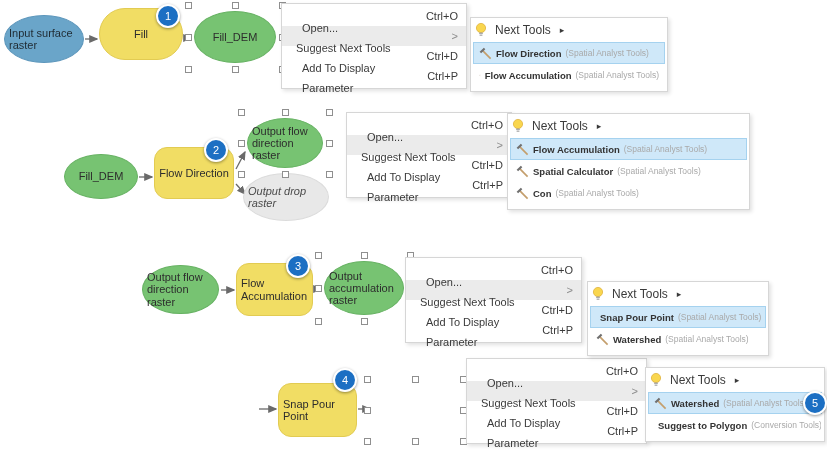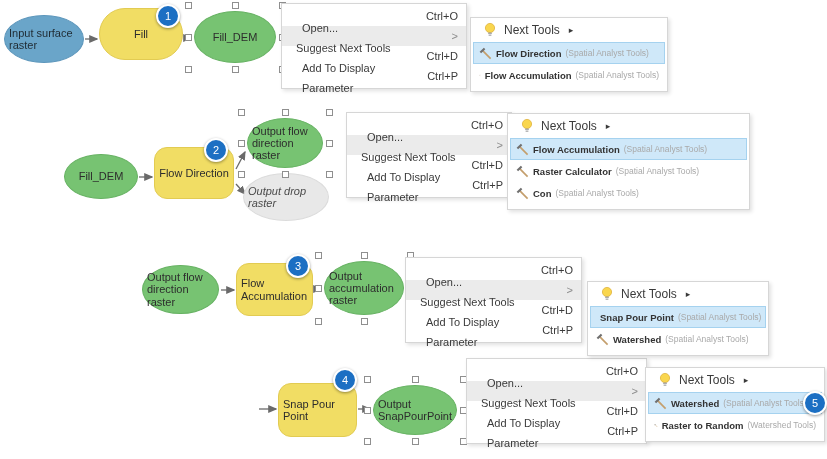--- a/index.html
+++ b/index.html
@@ -22,21 +22,21 @@
   .menu{position:absolute;background:#fff;border:1px solid #D6D6D6;
         box-shadow:2px 2px 4px rgba(0,0,0,.12);padding:2px 0;z-index:3;
         font-size:11px;color:#3a3a3a;}
   .menu-row{display:flex;align-items:center;height:20px;padding:0 8px 0 20px;}
   .menu-row.hl{background:#EBEBEB;padding-left:14px;}
   .menu-label{flex:1;white-space:nowrap;margin-top:24px;}
   .menu-shortcut{width:44px;text-align:right;white-space:nowrap;}
   .menu-chev{width:10px;text-align:right;color:#8c8c8c;}
   .submenu{position:absolute;background:#fff;border:1px solid #D6D6D6;
            box-shadow:2px 2px 4px rgba(0,0,0,.12);padding:0 0 5px 0;z-index:4;}
-  .sm-header{display:flex;align-items:center;height:24px;padding:0 12px;gap:7px;}
+  .sm-header{display:flex;align-items:center;height:24px;padding:0 3px;gap:7px;}
   .sm-title{font-size:12px;color:#3a3a3a;}
   .sm-arrow{font-size:9px;color:#3a3a3a;margin-left:2px;}
   .sm-item{display:flex;align-items:center;height:20px;margin:0 2px;padding:0 5px;gap:4px;
            border:1px solid transparent;white-space:nowrap;overflow:hidden;}
   .sm-item.hl{background:#CFE8F9;border-color:#A5D2EF;}
   .sm-name{font-size:9.5px;font-weight:bold;color:#333333;}
   .sm-cat{font-size:8.5px;color:#A9A9A9;}
 </style>
 </head>
 <body>
@@ -108,23 +108,20 @@
     <div class="handle" style="left: 360.5px; top: 251.5px;"></div>
     <div class="handle" style="left: 406.5px; top: 251.5px;"></div>
     <div class="handle" style="left: 314.5px; top: 284.5px;"></div>
     <div class="handle" style="left: 406.5px; top: 284.5px;"></div>
     <div class="handle" style="left: 314.5px; top: 317.5px;"></div>
     <div class="handle" style="left: 360.5px; top: 317.5px;"></div>
     <div class="handle" style="left: 406.5px; top: 317.5px;"></div>
     <div class="node tool" style="left: 278px; top: 383px; width: 79px; height: 54px;">
       <span class="node-label">Snap Pour Point</span>
     </div>
-    <div class="node output" style="left: 373px; top: 385px; width: 84px; height: 50px;">
-      <span class="node-label">Output SnapPourPoint</span>
-    </div>
     <div class="handle" style="left: 363.5px; top: 375.5px;"></div>
     <div class="handle" style="left: 411.5px; top: 375.5px;"></div>
     <div class="handle" style="left: 459.5px; top: 375.5px;"></div>
     <div class="handle" style="left: 363.5px; top: 406.5px;"></div>
     <div class="handle" style="left: 459.5px; top: 406.5px;"></div>
     <div class="handle" style="left: 363.5px; top: 437.5px;"></div>
     <div class="handle" style="left: 411.5px; top: 437.5px;"></div>
     <div class="handle" style="left: 459.5px; top: 437.5px;"></div>
     <div class="menu" style="left: 281px; top: 3px; width: 184px;">
       <div class="menu-row">
@@ -241,21 +238,21 @@
           <line x1="1.4" y1="5.6" x2="5.6" y2="1.4" stroke="#707070" stroke-width="2.1"></line>
         </svg>
         <span class="sm-name">Flow Accumulation</span>
         <span class="sm-cat">(Spatial Analyst Tools)</span>
       </div>
       <div class="sm-item">
         <svg width="13" height="13" viewBox="0 0 13 13">
           <line x1="3.4" y1="3.4" x2="11.6" y2="11.6" stroke="#C49E6C" stroke-width="1.7"></line>
           <line x1="1.4" y1="5.6" x2="5.6" y2="1.4" stroke="#707070" stroke-width="2.1"></line>
         </svg>
-        <span class="sm-name">Raster Calculator</span>
+        <span class="sm-name">Spatial Calculator</span>
         <span class="sm-cat">(Spatial Analyst Tools)</span>
       </div>
       <div class="sm-item">
         <svg width="13" height="13" viewBox="0 0 13 13">
           <line x1="3.4" y1="3.4" x2="11.6" y2="11.6" stroke="#C49E6C" stroke-width="1.7"></line>
           <line x1="1.4" y1="5.6" x2="5.6" y2="1.4" stroke="#707070" stroke-width="2.1"></line>
         </svg>
         <span class="sm-name">Con</span>
         <span class="sm-cat">(Spatial Analyst Tools)</span>
       </div>
@@ -303,22 +300,22 @@
           <line x1="1.4" y1="5.6" x2="5.6" y2="1.4" stroke="#707070" stroke-width="2.1"></line>
         </svg>
         <span class="sm-name">Watershed</span>
         <span class="sm-cat">(Spatial Analyst Tools)</span>
       </div>
       <div class="sm-item">
         <svg width="13" height="13" viewBox="0 0 13 13">
           <line x1="3.4" y1="3.4" x2="11.6" y2="11.6" stroke="#C49E6C" stroke-width="1.7"></line>
           <line x1="1.4" y1="5.6" x2="5.6" y2="1.4" stroke="#707070" stroke-width="2.1"></line>
         </svg>
-        <span class="sm-name">Raster to Random</span>
-        <span class="sm-cat">(Watershed Tools)</span>
+        <span class="sm-name">Suggest to Polygon</span>
+        <span class="sm-cat">(Conversion Tools)</span>
       </div>
     </div>
     <div class="badge" style="left: 156px; top: 4px;">1</div>
     <div class="badge" style="left: 204px; top: 138px;">2</div>
     <div class="badge" style="left: 286px; top: 254px;">3</div>
     <div class="badge" style="left: 333px; top: 368px;">4</div>
     <div class="badge" style="left: 803px; top: 391px;">5</div>
   </div>
 
 </body></html>

